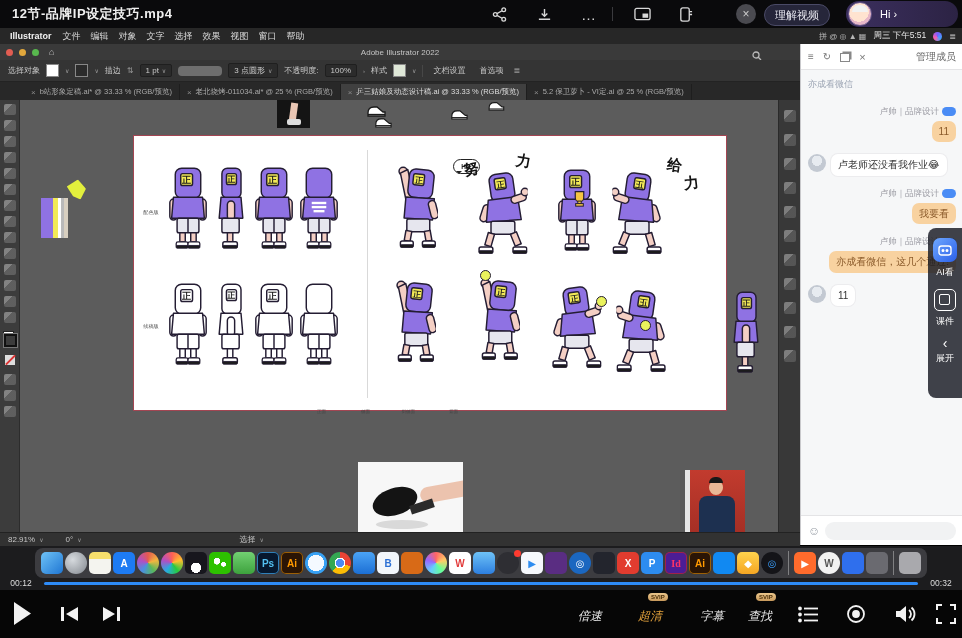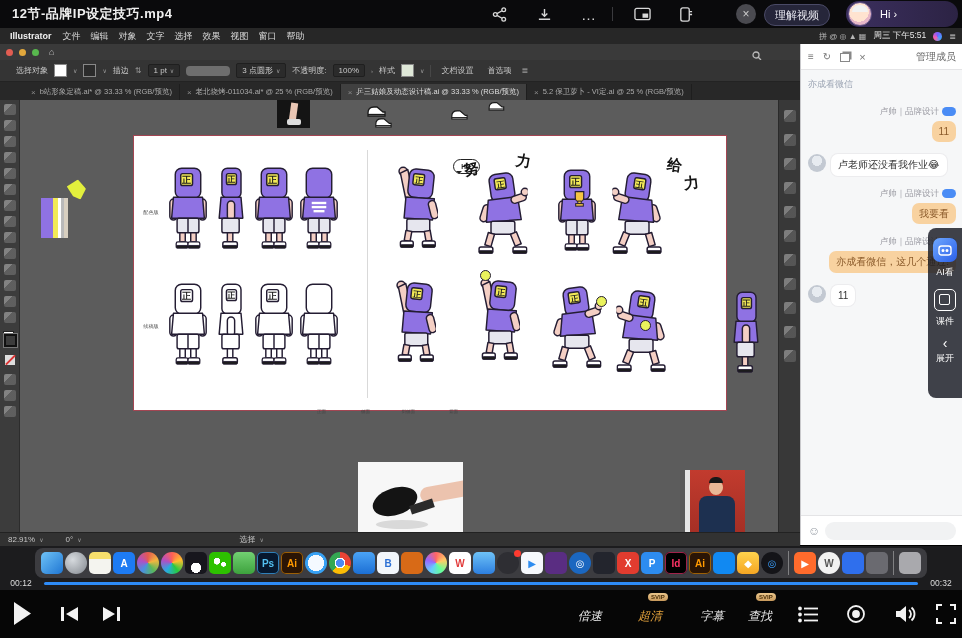--- a/index.html
+++ b/index.html
@@ -31,21 +31,21 @@
   .mb-glyph{opacity:.85;}
   #mb-clock{font-size:8.5px;color:#e8e8e8;}
   #mb-siri{width:9px;height:9px;border-radius:50%;background:conic-gradient(#7a5cff,#3fa2ff,#ff5ca8,#7a5cff);}
   
   #aititle{left:0;top:44px;width:800px;height:16px;background:#3a3a3a;display:flex;align-items:center;}
   .tl{width:7px;height:7px;border-radius:50%;margin-left:6px;}
   #aititle-text{position:absolute;left:0;width:800px;text-align:center;font-size:8px;color:#c4c4c4;}
   #ai-home{margin-left:10px;color:#cfcfcf;font-size:9px;z-index:1;}
   #ai-search{position:absolute;left:752px;top:47px;}
   #optbar{left:0;top:60px;width:800px;height:22px;background:#343434;border-bottom:1px solid #232323;
-          display:flex;align-items:center;color:#c9c9c9;font-size:8px;gap:6px;padding-left:16px;box-sizing:border-box;}
+          display:flex;align-items:center;color:#c9c9c9;font-size:8px;gap:6px;padding-left:8px;box-sizing:border-box;}
   .swatch{width:11px;height:11px;border:1px solid #888;}
   .chev{font-size:6px;color:#9a9a9a;}
   .opt-box{background:#2b2b2b;border:1px solid #1f1f1f;border-radius:2px;padding:1px 5px;display:flex;align-items:center;gap:3px;}
   #brushprev{width:44px;height:10px;border-radius:4px;background:#6e6e6e;}
   .opt-sep{width:1px;height:12px;background:#474747;}
   #optbar .btn{padding:1px 4px;}
   
   #tabsbar{left:0;top:82px;width:800px;height:18px;background:#282828;display:flex;align-items:flex-end;padding-left:24px;box-sizing:border-box;}
   .tab{height:16px;display:flex;align-items:center;gap:4px;padding:0 7px;font-size:7.5px;color:#a9a9a9;
        border-right:1px solid #1e1e1e;white-space:nowrap;}
@@ -317,20 +317,21 @@
   <span id="mb-clock">周三 下午5:51</span>
   <span id="mb-siri"></span>
   <span class="mb-glyph">≣</span>
 </div>
 
 <div id="aititle" class="abs">
   <span class="tl" style="background:#e25d52"></span>
   <span class="tl" style="background:#e2a83c"></span>
   <span class="tl" style="background:#58b84e"></span>
   <span id="ai-home">⌂</span>
+  <span id="aititle-text">Adobe Illustrator 2022</span>
 </div>
 <span id="ai-search">
   <svg width="10" height="10" viewBox="0 0 10 10" fill="none" stroke="#bbb" stroke-width="1.3">
     <circle cx="4" cy="4" r="3"></circle>
       <line x1="6.3" y1="6.3" x2="9" y2="9"></line>
     </svg></span>
 
 <div id="optbar" class="abs">
   <span>选择对象</span>
   <span class="swatch" style="background:#fff"></span>
@@ -661,21 +662,21 @@
       <div class="dock-icon rd" style="background: rgb(27, 103, 192);">
         <span class="dock-glyph" style="color: rgb(255, 255, 255);">◎</span>
       </div>
       <div class="dock-icon" style="background: rgb(35, 37, 45);"></div>
       <div class="dock-icon" style="background: rgb(226, 60, 47);">
         <span class="dock-glyph" style="color: rgb(255, 255, 255);">X</span>
       </div>
       <div class="dock-icon" style="background: rgb(45, 140, 240);">
         <span class="dock-glyph" style="color: rgb(255, 255, 255);">P</span>
       </div>
-      <div class="dock-icon" style="background: #000000; box-shadow: rgb(160, 34, 74) 0px 0px 0px 1px inset;">
+      <div class="dock-icon" style="background: #4c1d95; box-shadow: rgb(160, 34, 74) 0px 0px 0px 1px inset; font-family: Liberation Serif, serif;">
         <span class="dock-glyph" style="color: rgb(255, 51, 102);">Id</span>
       </div>
       <div class="dock-icon" style="background: rgb(42, 21, 5); box-shadow: rgb(156, 95, 5) 0px 0px 0px 1px inset;">
         <span class="dock-glyph" style="color: rgb(255, 154, 0);">Ai</span>
       </div>
       <div class="dock-icon" style="background: rgb(17, 137, 242);"></div>
       <div class="dock-icon" style="background: linear-gradient(rgb(255, 211, 77), rgb(245, 166, 35));">
         <span class="dock-glyph" style="color: rgb(255, 255, 255);">◆</span>
       </div>
       <div class="dock-icon rd" style="background: rgb(20, 20, 24);">

